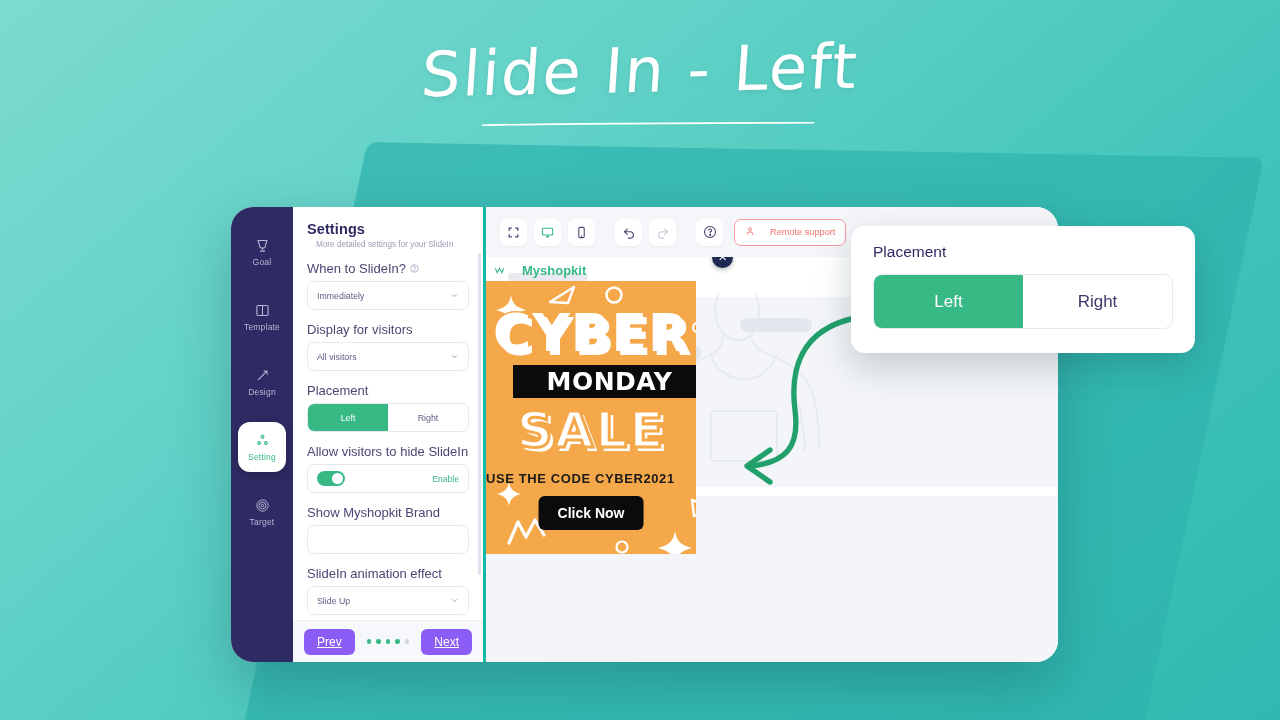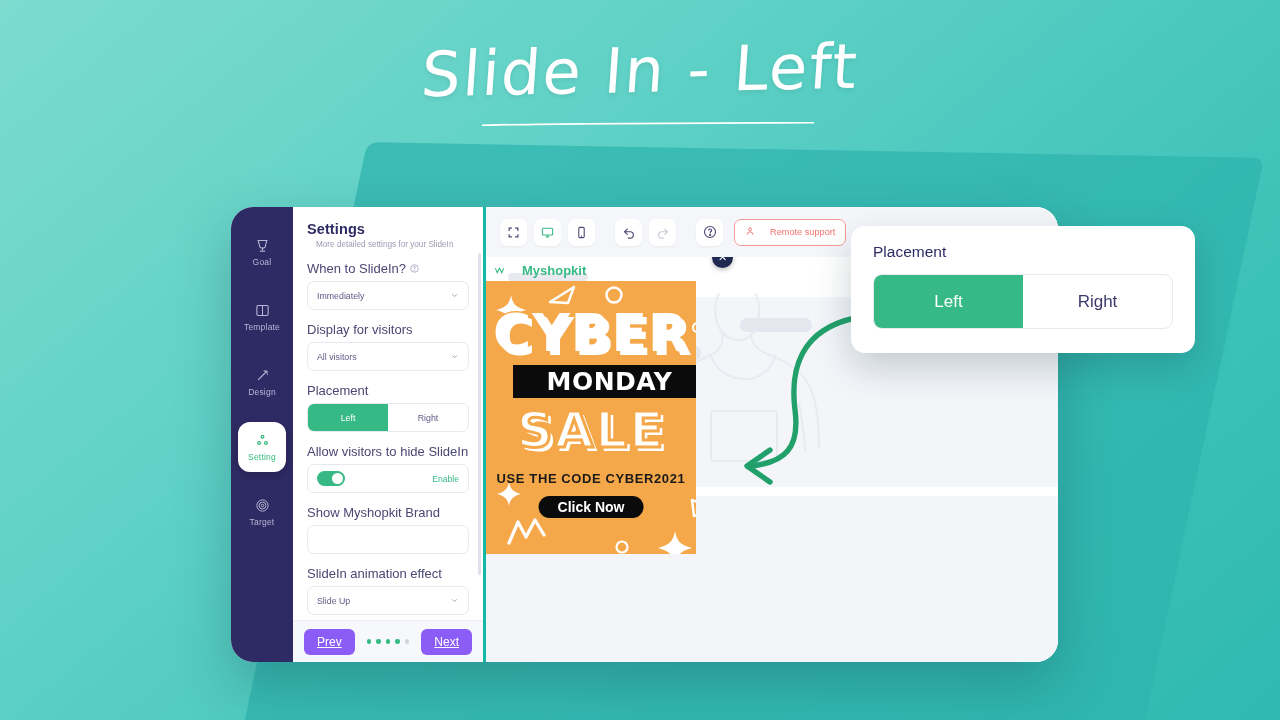--- a/index.html
+++ b/index.html
@@ -180,27 +180,27 @@
     font-family:"DejaVu Sans", sans-serif;
   }
   .sale-word {
     position:absolute; left:0; right:0; top:120px; text-align:center;
     font-family:"DejaVu Sans", sans-serif; font-weight:bold;
     font-size:50px; letter-spacing:2px; color:#fff;
     -webkit-text-stroke:3px #f5a84a;
     text-shadow:4px 4px 0 #fff, 3px 3px 0 #f5a84a;
   }
   .code-line {
-    position:absolute; left:0; right:0; top:190px; text-align:center;
+    position:absolute; left:0; right:0; top:190px; 
     color:#1a1a1a; font-size:13px; font-weight:bold; letter-spacing:.6px;
   }
   .cta {
     position:absolute; left:50%; top:215px; transform:translateX(-50%);
     background:#0b0b0b; color:#fff; font-size:14px; font-weight:bold;
-    padding:3px 19px; border-radius:11px; border:none;
+    padding:9px 19px; border-radius:6px; border:none;
   }
   .close-x {
     position:absolute; left:226px; top:-10px; width:21px; height:21px; border-radius:50%;
     background:#1f2a52; color:#fff; display:flex; align-items:center; justify-content:center;
     font-size:11px; z-index:7; box-shadow:0 2px 5px rgba(0,0,0,.25);
   }
 
   
   .callout {
     position:absolute; left:851px; top:226px; width:344px; height:127px;

